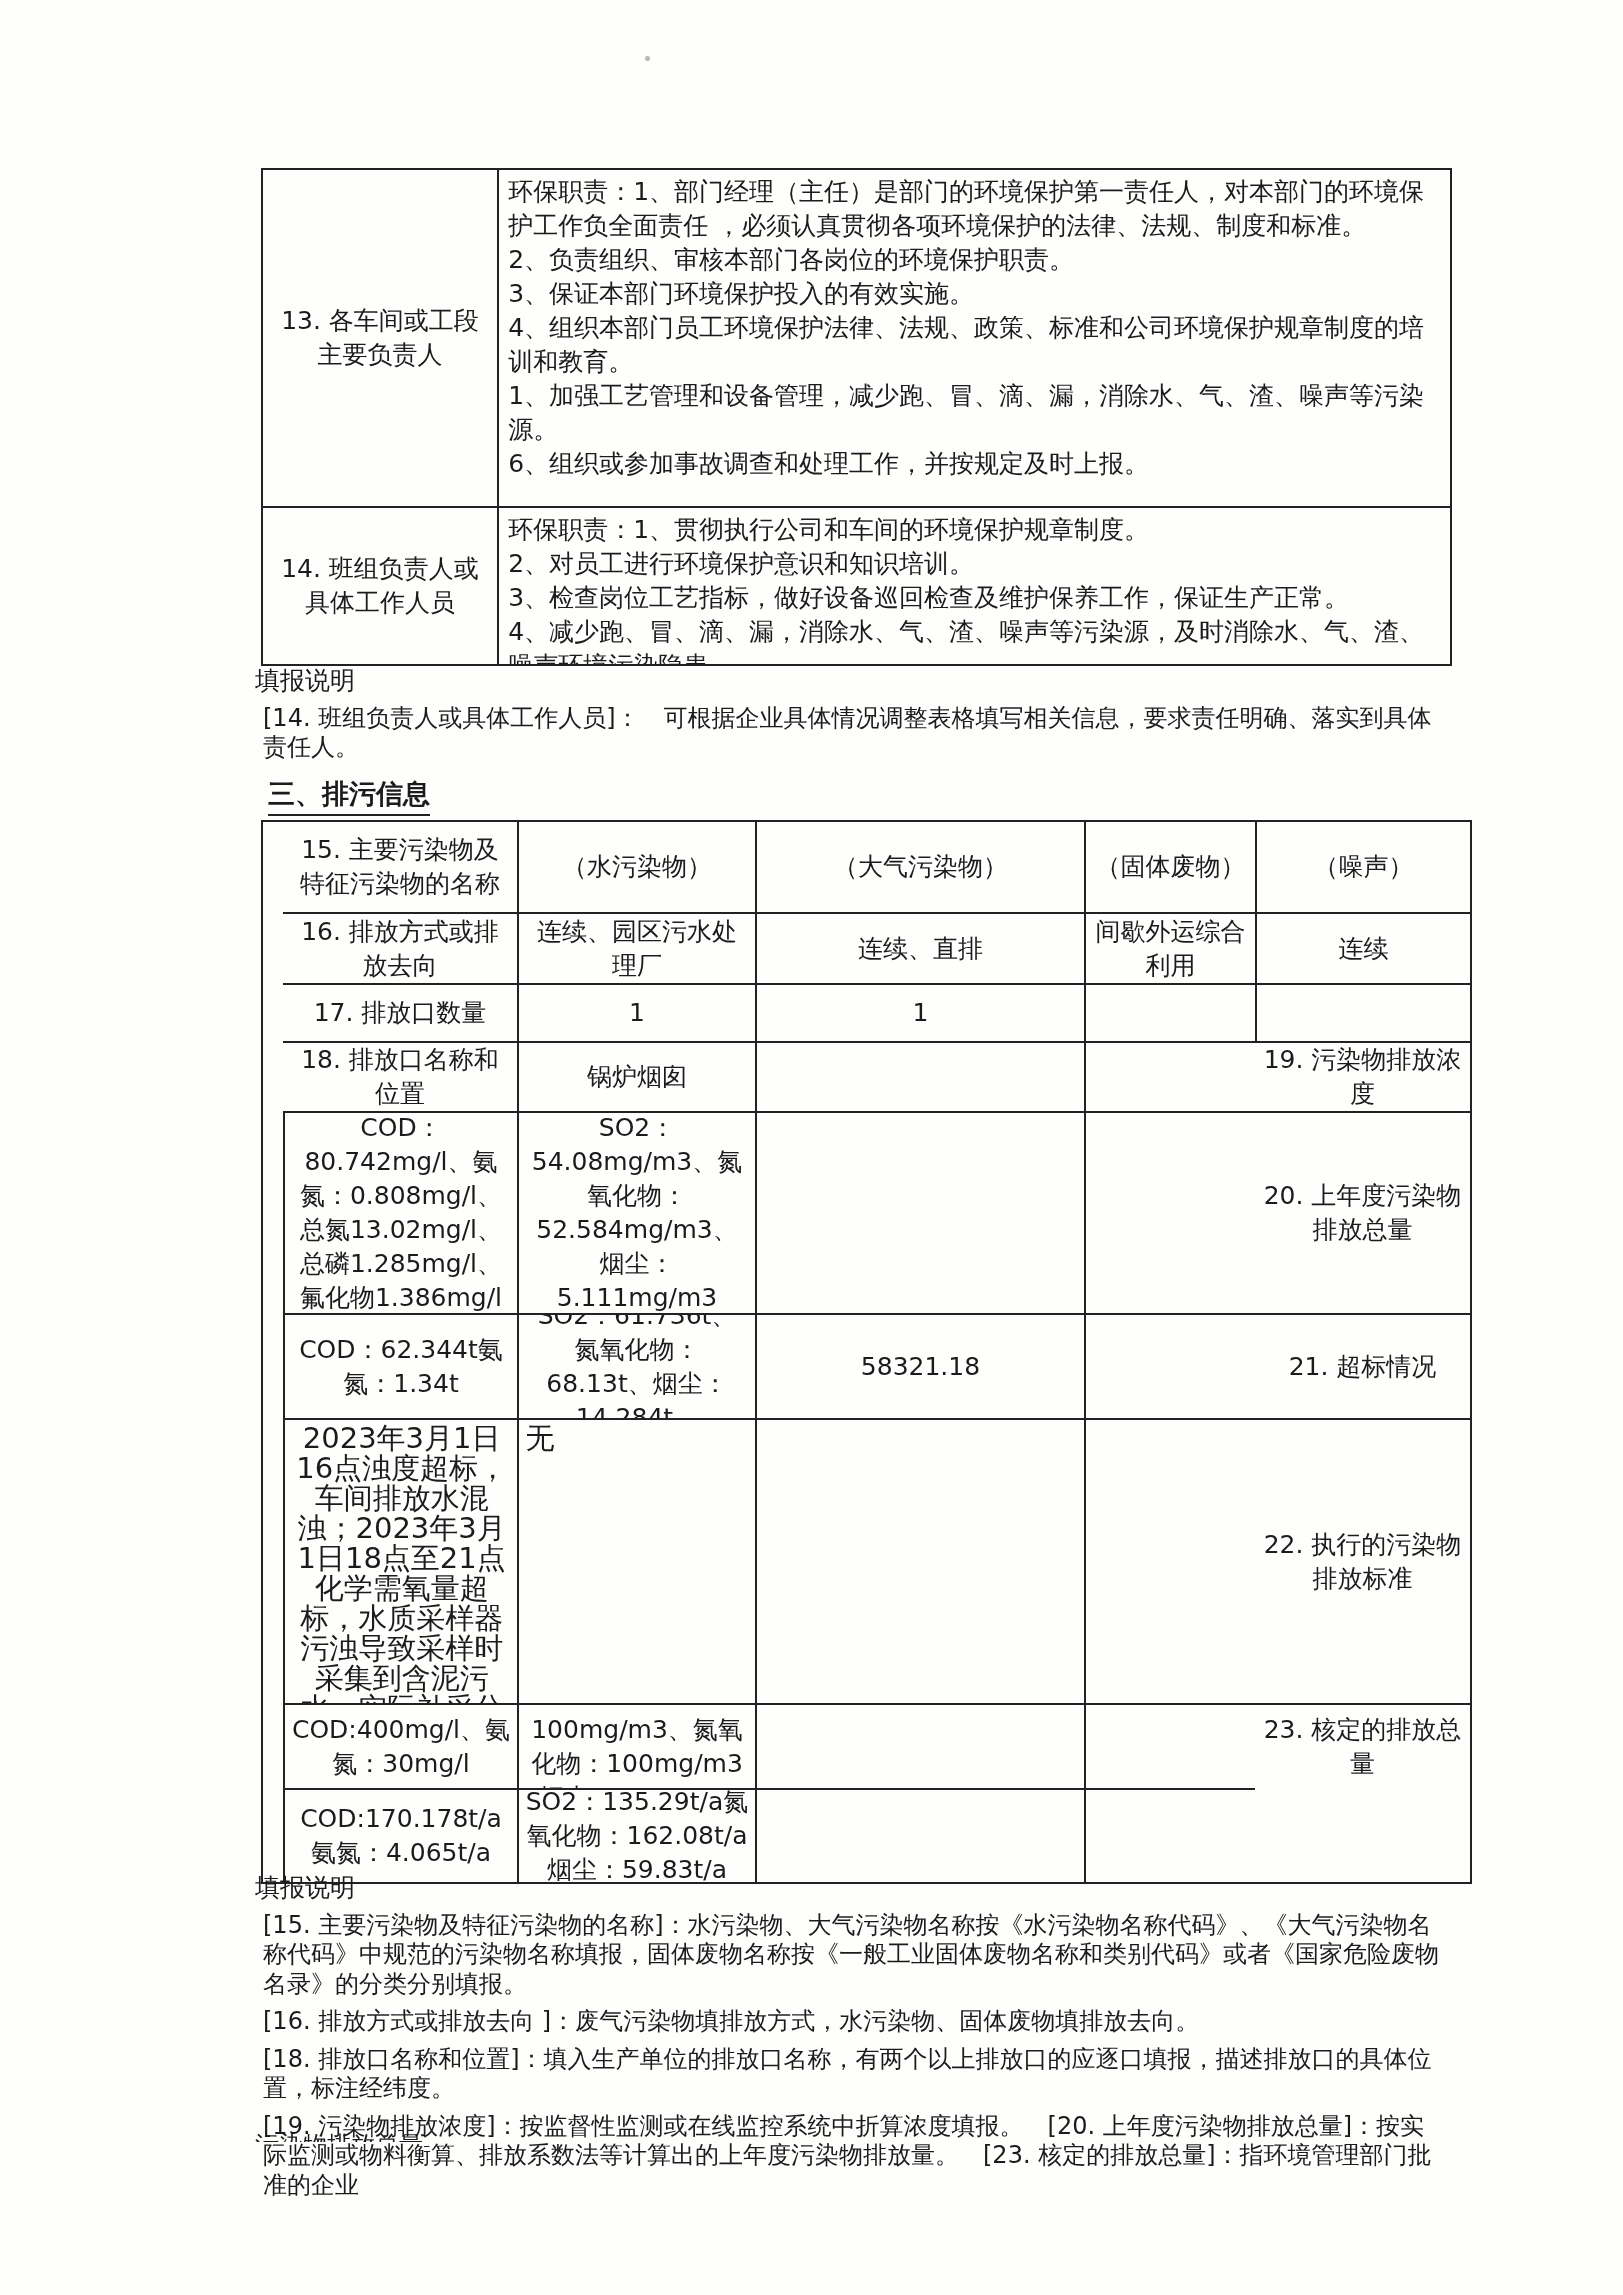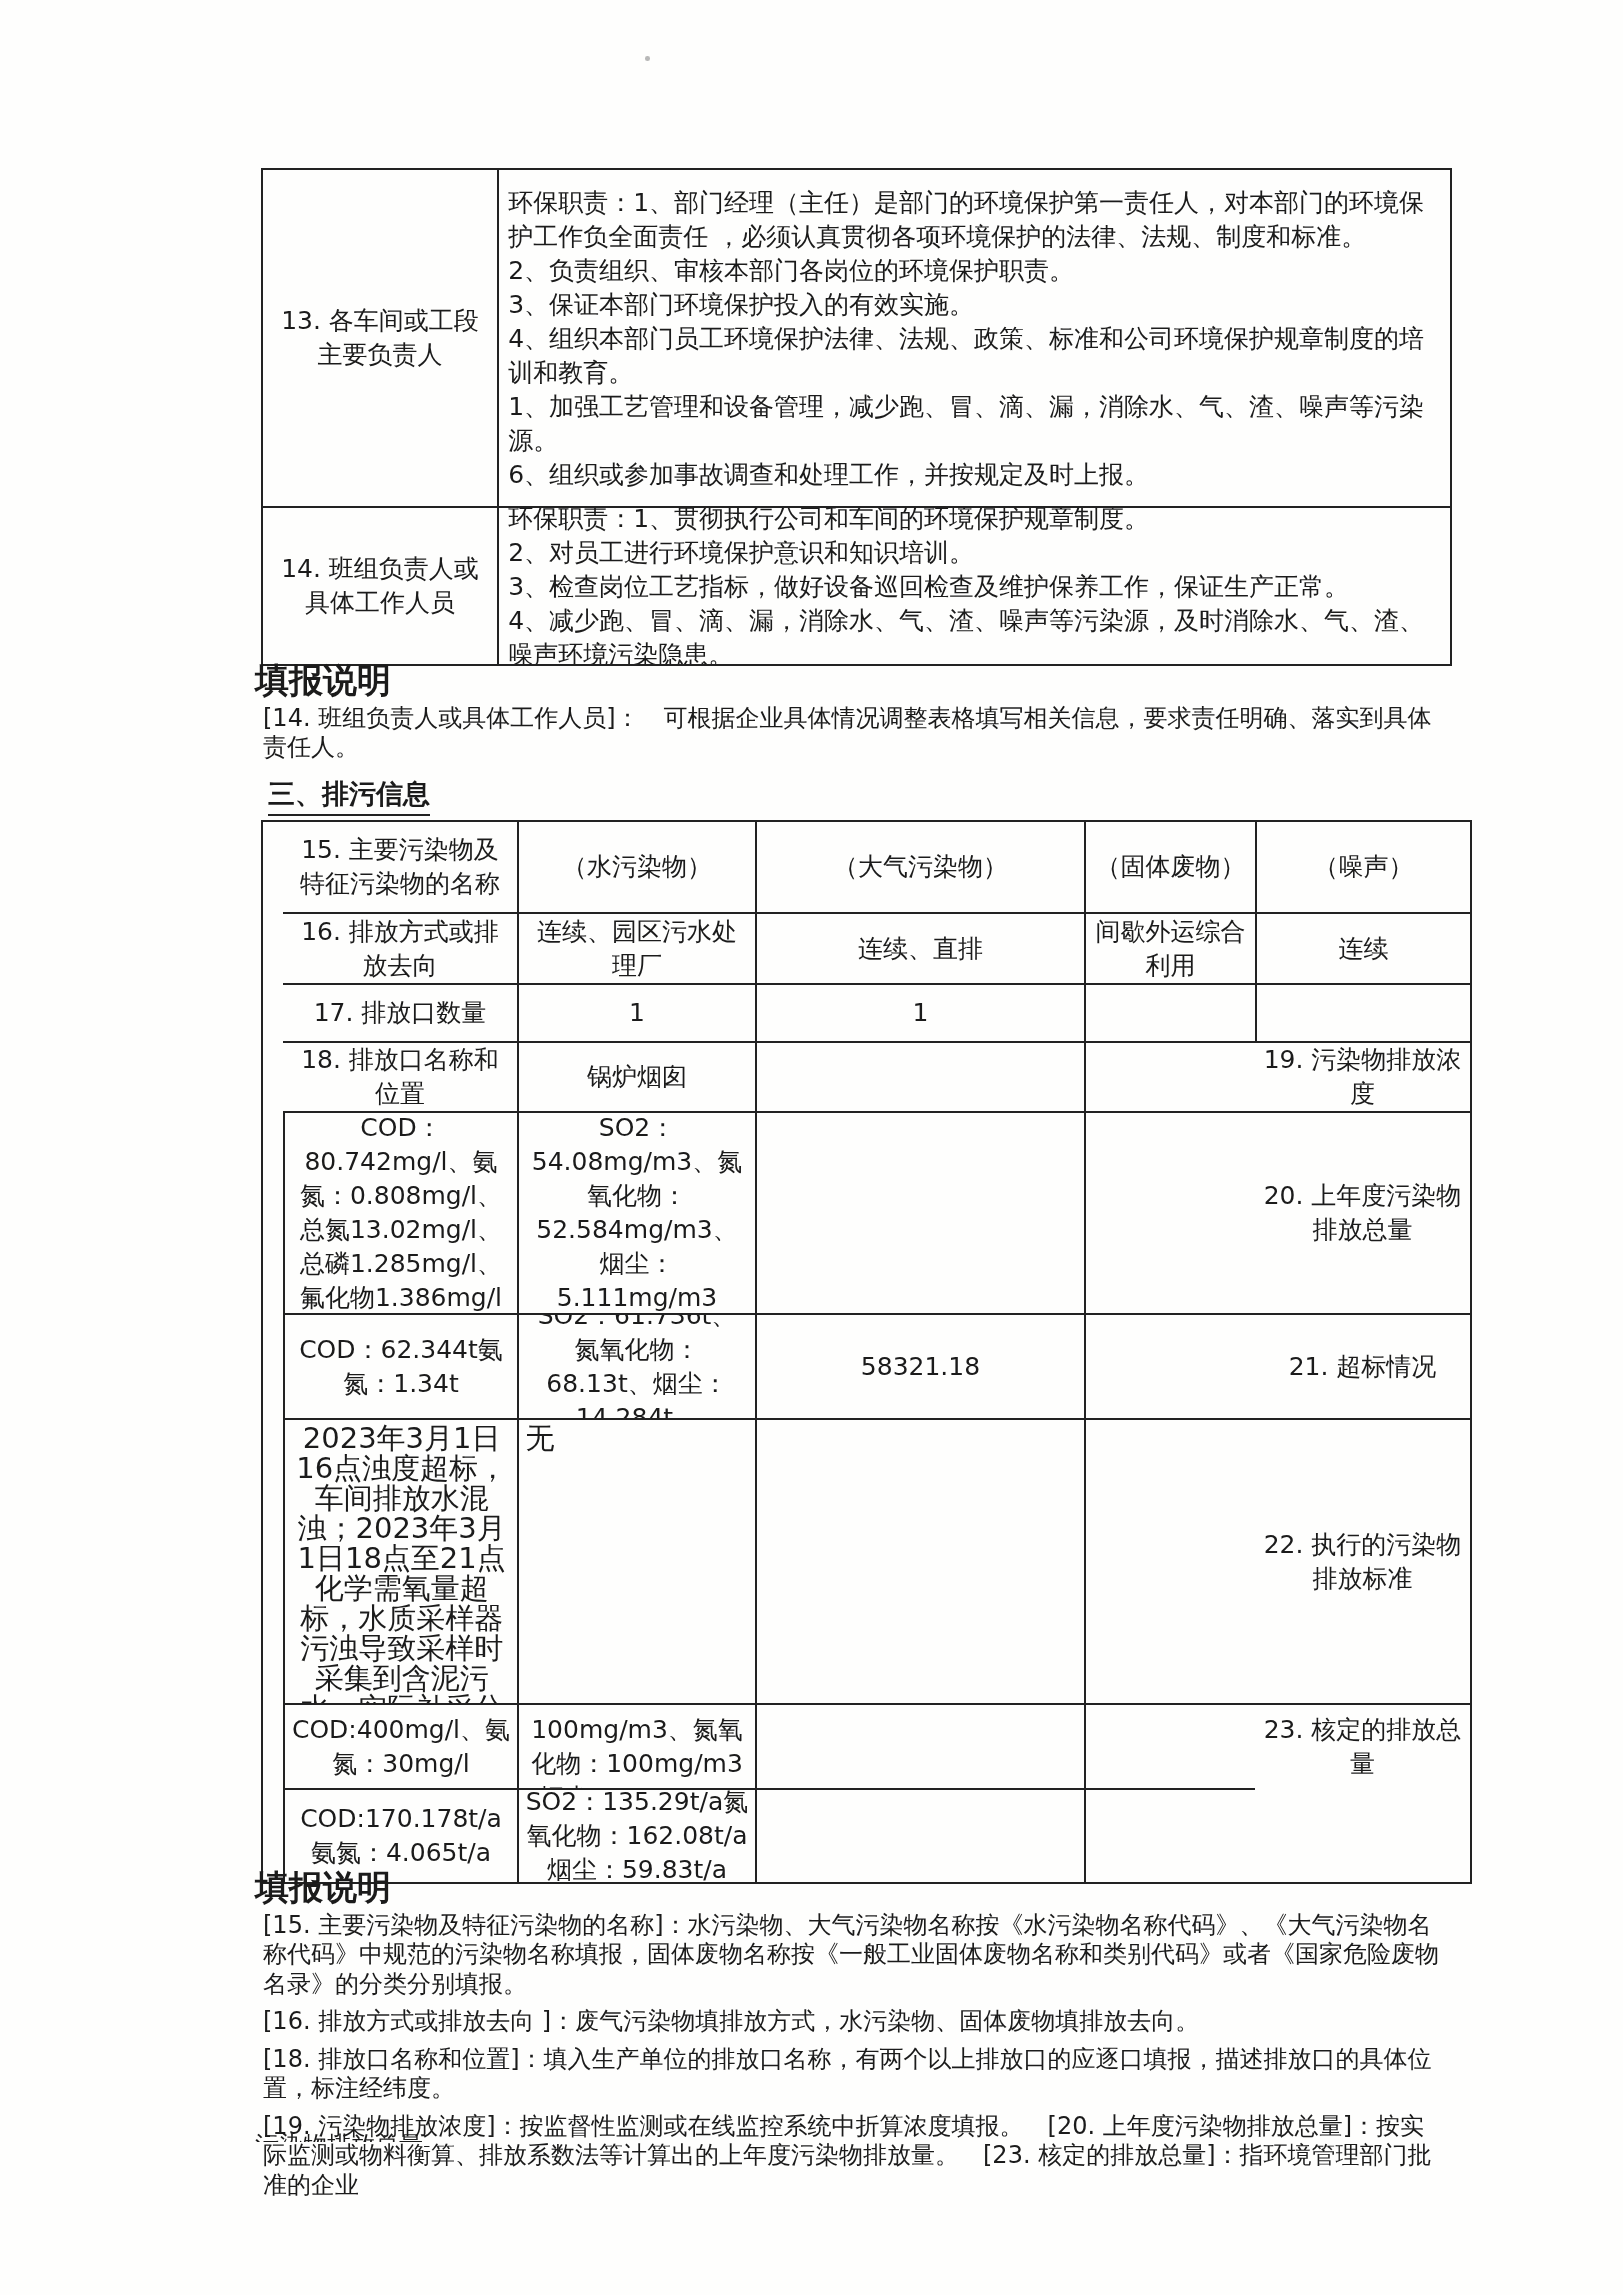--- a/index.html
+++ b/index.html
@@ -28,34 +28,34 @@
   .t1{
     position:absolute;left:261px;top:168px;
     display:grid;
     grid-template-columns:234px 953px;
     grid-template-rows:336px 158px;
     border:2.6px solid #222;
     background:#fefefd;
   }
   .t1 .label{flex-direction:column;}
   .t1 .content{
-    align-items:flex-start;justify-content:center;
+    align-items:flex-start;justify-content:flex-start;
     flex-direction:column;
     text-align:left;
     padding:5.2px 10.5px 3.9px 9.2px;
     line-height:34px;
   }
   .t1 .content .item{width:100%;}
 
   
   .note{
     position:absolute;left:255px;width:1199px;
     font-size:24px;line-height:29.5px;text-align:left;
   }
-  .note .note-title{font-weight:bold;font-size:34px;margin-bottom:1.3px;}
+  .note .note-title{font-weight:normal;font-size:25px;margin-bottom:1.3px;}
   .note p{margin:8px;}
   .clipped-line{
     position:absolute;left:255px;top:2131px;width:1199px;height:11px;
     overflow:hidden;font-size:24px;line-height:29.5px;
   }
 
   
   .section-heading{
     position:absolute;left:268px;top:776px;
     font-size:27px;font-weight:bold;

